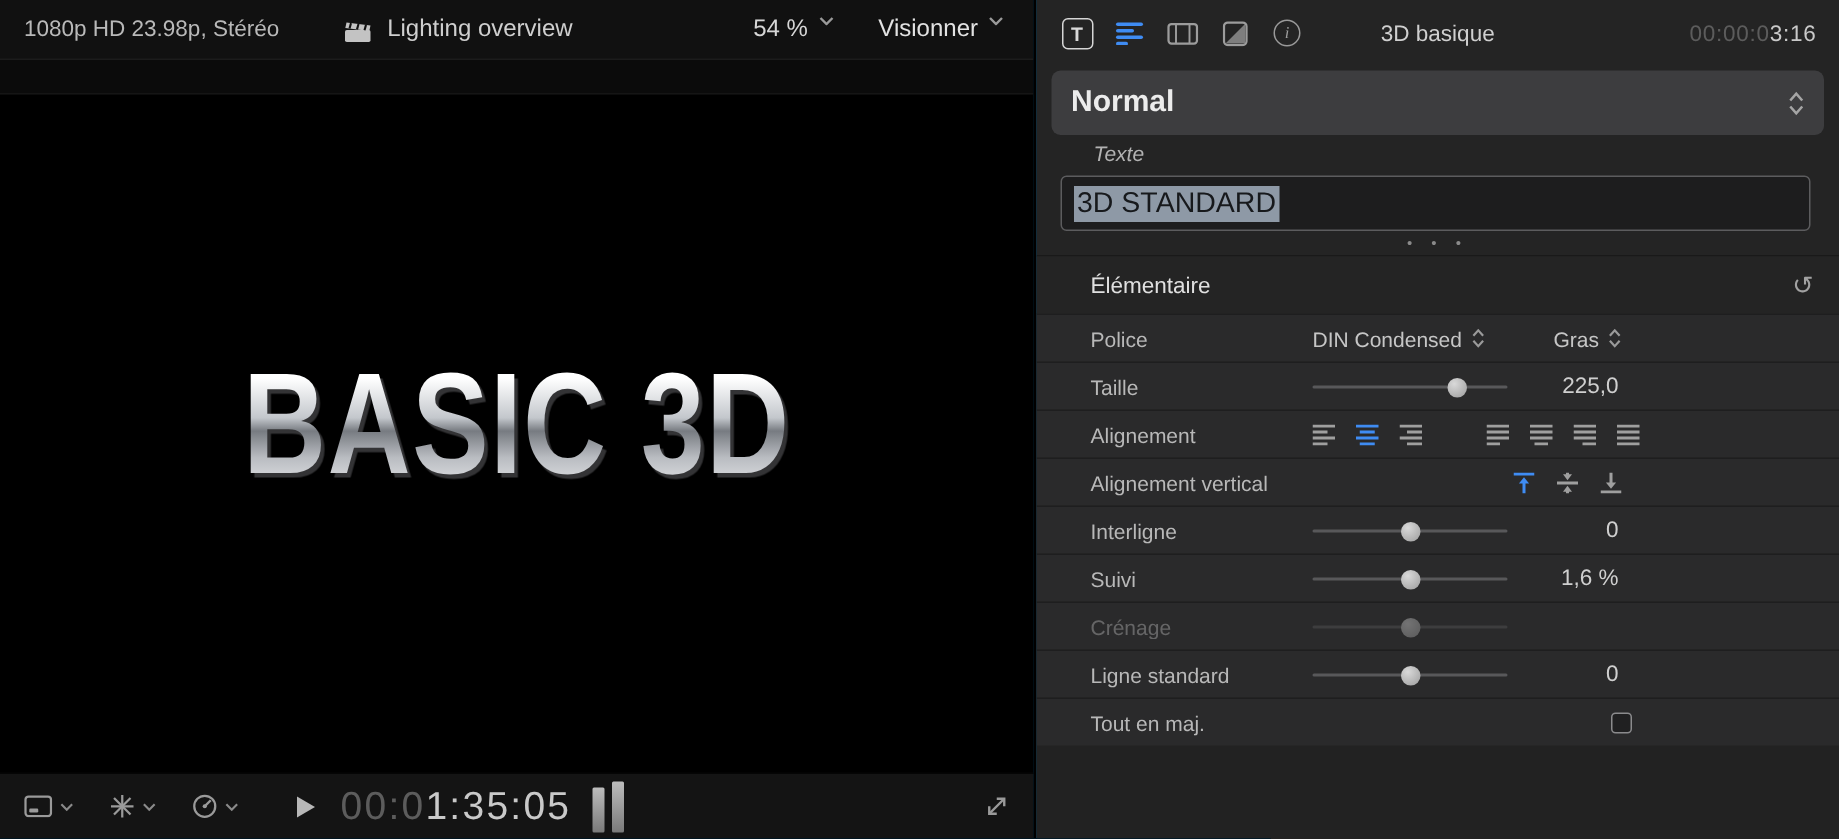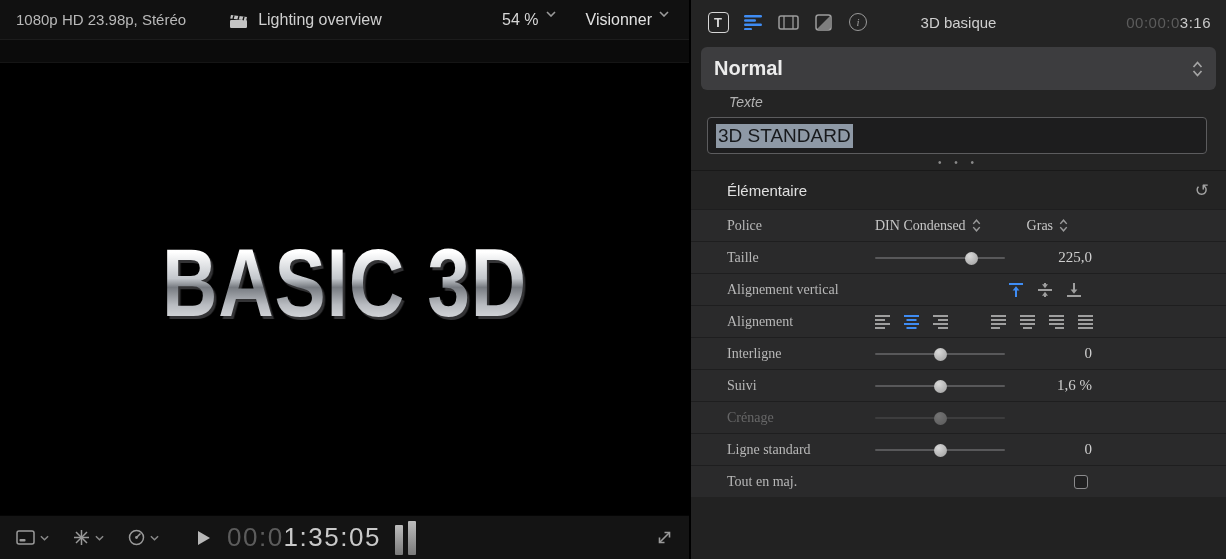--- a/index.html
+++ b/index.html
@@ -95,24 +95,24 @@
   .section-header {
     flex:none; height:38px; display:flex; align-items:center; padding:0 17px 0 36px;
     color:#e0e0e0; font-size:15px; background:#242424;
   }
   .reset-btn { margin-left:auto; color:#a2a2a2; font-size:17px; line-height:1; }
 
   .rows { flex:1; background:#222; display:flex; flex-direction:column; }
   .row {
     height:32px; flex:none; display:flex; align-items:center;
     padding-left:36px; background:#2a2a2b; border-top:1px solid #1e1e1f;
-    color:#b8b8b8; font-size:14px; position:relative;font-family:Liberation Serif, serif;
+    color:#b8b8b8; font-size:14px; position:relative;
   }
   .row-label { width:148px; flex:none; white-space:nowrap; }
-  .row-value { position:absolute; right:134px; color:#cfcfcf; font-size:15px; }
+  .row-value { position:absolute; right:147px; color:#cfcfcf; font-size:15px; }
   .slider { position:relative; width:130px; height:16px; flex:none; }
   .slider .track { position:absolute; left:0; right:0; top:7px; height:2px; background:#58585a; border-radius:1px; }
   .slider .thumb {
     position:absolute; top:2px; width:13px; height:13px; border-radius:50%;
     background:radial-gradient(circle at 35% 30%, #d9d9d9, #9c9c9c); margin-left:-6px;
   }
   .popup-value { display:flex; align-items:center; gap:6px; color:#c6c6c6; font-size:14px; }
   .font-face-popup { margin-left:46px; }
   .align-icons { display:flex; align-items:center; gap:13px; }
   .align-icons .spacer { width:16px; }
@@ -305,20 +305,83 @@
       <div class="row">
         <span class="row-label">Taille</span>
         <div class="slider">
           <div class="track"></div>
             <div class="thumb" style="left:74%"></div>
         </div>
         <span class="row-value">225,0</span>
       </div>
 
       <div class="row">
+        <span class="row-label">Alignement</span>
+        <div class="align-icons">
+          <svg width="16" height="14" viewBox="0 0 16 14">
+            <g fill="#9f9f9f">
+                <rect y="0" width="15" height="2"></rect>
+                <rect y="4" width="10" height="2"></rect>
+                <rect y="8" width="15" height="2"></rect>
+                <rect y="12" width="10" height="2"></rect>
+              </g>
+          </svg>
+          <svg width="16" height="14" viewBox="0 0 16 14">
+            <g fill="#3f8cf3">
+                <rect y="0" width="15" height="2"></rect>
+                <rect x="2.5" y="4" width="10" height="2"></rect>
+                <rect y="8" width="15" height="2"></rect>
+                <rect x="2.5" y="12" width="10" height="2"></rect>
+              </g>
+          </svg>
+          <svg width="16" height="14" viewBox="0 0 16 14">
+            <g fill="#9f9f9f">
+                <rect y="0" width="15" height="2"></rect>
+                <rect x="5" y="4" width="10" height="2"></rect>
+                <rect y="8" width="15" height="2"></rect>
+                <rect x="5" y="12" width="10" height="2"></rect>
+              </g>
+          </svg>
+          <span class="spacer"></span>
+          <svg width="16" height="14" viewBox="0 0 16 14">
+            <g fill="#9f9f9f">
+                <rect y="0" width="15" height="2"></rect>
+                <rect y="4" width="15" height="2"></rect>
+                <rect y="8" width="15" height="2"></rect>
+                <rect y="12" width="9" height="2"></rect>
+              </g>
+          </svg>
+          <svg width="16" height="14" viewBox="0 0 16 14">
+            <g fill="#9f9f9f">
+                <rect y="0" width="15" height="2"></rect>
+                <rect y="4" width="15" height="2"></rect>
+                <rect y="8" width="15" height="2"></rect>
+                <rect x="3" y="12" width="9" height="2"></rect>
+              </g>
+          </svg>
+          <svg width="16" height="14" viewBox="0 0 16 14">
+            <g fill="#9f9f9f">
+                <rect y="0" width="15" height="2"></rect>
+                <rect y="4" width="15" height="2"></rect>
+                <rect y="8" width="15" height="2"></rect>
+                <rect x="6" y="12" width="9" height="2"></rect>
+              </g>
+          </svg>
+          <svg width="16" height="14" viewBox="0 0 16 14">
+            <g fill="#9f9f9f">
+                <rect y="0" width="15" height="2"></rect>
+                <rect y="4" width="15" height="2"></rect>
+                <rect y="8" width="15" height="2"></rect>
+                <rect y="12" width="15" height="2"></rect>
+              </g>
+          </svg>
+        </div>
+      </div>
+
+      <div class="row">
         <span class="row-label">Alignement vertical</span>
         <div class="valign-icons">
           <svg width="14" height="14" viewBox="0 0 14 14">
             <g fill="#3f8cf3">
                 <rect y="0" width="14" height="2"></rect>
                 <polygon points="7,3.2 10.4,7.4 3.6,7.4"></polygon>
                 <rect x="6" y="7" width="2" height="7"></rect>
               </g>
           </svg>
           <svg width="14" height="14" viewBox="0 0 14 14">
@@ -334,83 +397,20 @@
             <g fill="#9f9f9f">
                 <rect y="12" width="14" height="2"></rect>
                 <polygon points="7,10.8 10.4,6.6 3.6,6.6"></polygon>
                 <rect x="6" y="0" width="2" height="7"></rect>
               </g>
           </svg>
         </div>
       </div>
 
       <div class="row">
-        <span class="row-label">Alignement</span>
-        <div class="align-icons">
-          <svg width="16" height="14" viewBox="0 0 16 14">
-            <g fill="#9f9f9f">
-                <rect y="0" width="15" height="2"></rect>
-                <rect y="4" width="10" height="2"></rect>
-                <rect y="8" width="15" height="2"></rect>
-                <rect y="12" width="10" height="2"></rect>
-              </g>
-          </svg>
-          <svg width="16" height="14" viewBox="0 0 16 14">
-            <g fill="#3f8cf3">
-                <rect y="0" width="15" height="2"></rect>
-                <rect x="2.5" y="4" width="10" height="2"></rect>
-                <rect y="8" width="15" height="2"></rect>
-                <rect x="2.5" y="12" width="10" height="2"></rect>
-              </g>
-          </svg>
-          <svg width="16" height="14" viewBox="0 0 16 14">
-            <g fill="#9f9f9f">
-                <rect y="0" width="15" height="2"></rect>
-                <rect x="5" y="4" width="10" height="2"></rect>
-                <rect y="8" width="15" height="2"></rect>
-                <rect x="5" y="12" width="10" height="2"></rect>
-              </g>
-          </svg>
-          <span class="spacer"></span>
-          <svg width="16" height="14" viewBox="0 0 16 14">
-            <g fill="#9f9f9f">
-                <rect y="0" width="15" height="2"></rect>
-                <rect y="4" width="15" height="2"></rect>
-                <rect y="8" width="15" height="2"></rect>
-                <rect y="12" width="9" height="2"></rect>
-              </g>
-          </svg>
-          <svg width="16" height="14" viewBox="0 0 16 14">
-            <g fill="#9f9f9f">
-                <rect y="0" width="15" height="2"></rect>
-                <rect y="4" width="15" height="2"></rect>
-                <rect y="8" width="15" height="2"></rect>
-                <rect x="3" y="12" width="9" height="2"></rect>
-              </g>
-          </svg>
-          <svg width="16" height="14" viewBox="0 0 16 14">
-            <g fill="#9f9f9f">
-                <rect y="0" width="15" height="2"></rect>
-                <rect y="4" width="15" height="2"></rect>
-                <rect y="8" width="15" height="2"></rect>
-                <rect x="6" y="12" width="9" height="2"></rect>
-              </g>
-          </svg>
-          <svg width="16" height="14" viewBox="0 0 16 14">
-            <g fill="#9f9f9f">
-                <rect y="0" width="15" height="2"></rect>
-                <rect y="4" width="15" height="2"></rect>
-                <rect y="8" width="15" height="2"></rect>
-                <rect y="12" width="15" height="2"></rect>
-              </g>
-          </svg>
-        </div>
-      </div>
-
-      <div class="row">
         <span class="row-label">Interligne</span>
         <div class="slider">
           <div class="track"></div>
             <div class="thumb" style="left:50%"></div>
         </div>
         <span class="row-value">0</span>
       </div>
 
       <div class="row">
         <span class="row-label">Suivi</span>

